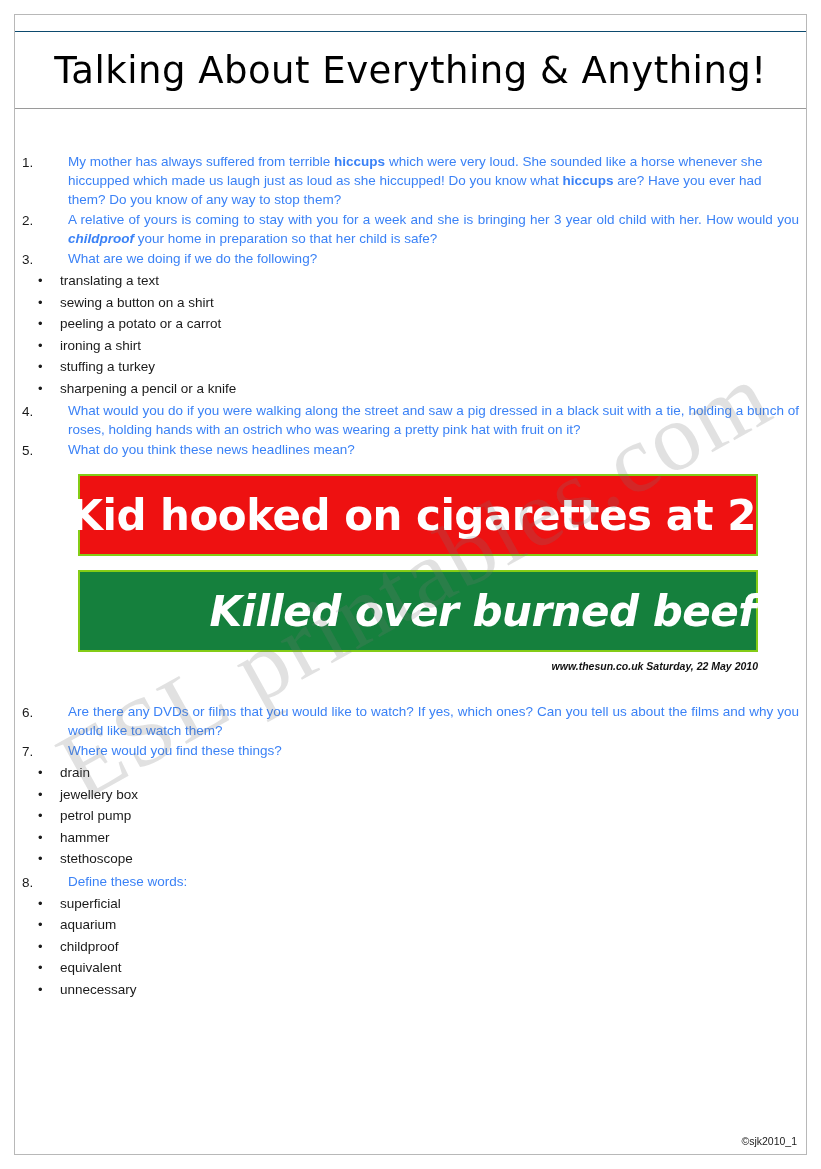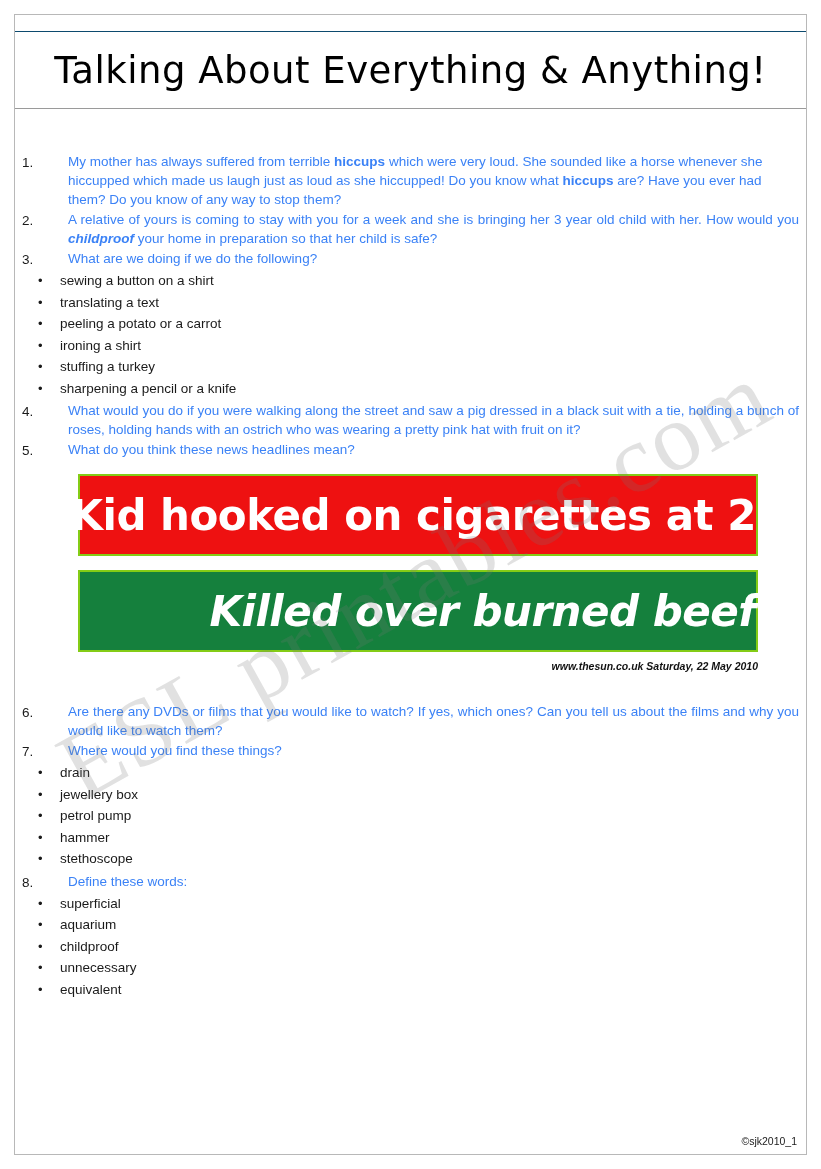--- a/index.html
+++ b/index.html
@@ -192,22 +192,22 @@
         </div>
         <div class="item">
           <div class="item-num">2.</div>
           <div class="item-body justified"><span>A relative of yours is coming to stay with you for a week and she is bringing her 3 year old child with her. How would you </span><i class="b">childproof</i><span> your home in preparation so that her child is safe?</span></div>
         </div>
         <div class="item">
           <div class="item-num">3.</div>
           <div class="item-body"><span>What are we doing if we do the following?</span></div>
         </div>
         <ul class="bullets bullets-indent">
+          <li>translating a text</li>
           <li>sewing a button on a shirt</li>
-          <li>translating a text</li>
           <li>peeling a potato or a carrot</li>
           <li>ironing a shirt</li>
           <li>stuffing a turkey</li>
           <li>sharpening a pencil or a knife</li>
         </ul>
         <div class="item">
           <div class="item-num">4.</div>
           <div class="item-body justified"><span>What would you do if you were walking along the street and saw a pig dressed in a black suit with a tie, holding a bunch of roses, holding hands with an ostrich who was wearing a pretty pink hat with fruit on it?</span></div>
         </div>
         <div class="item">
@@ -244,22 +244,22 @@
           <li>stethoscope</li>
         </ul>
         <div class="item">
           <div class="item-num">8.</div>
           <div class="item-body"><span>Define these words:</span></div>
         </div>
         <ul class="bullets bullets-indent">
           <li>superficial</li>
           <li>aquarium</li>
           <li>childproof</li>
+          <li>equivalent</li>
           <li>unnecessary</li>
-          <li>equivalent</li>
         </ul>
       </div>
   </div>
 
   <div class="watermark">
     <span>ESL printables.com</span>
   </div>
 
   <div class="copyright">©sjk2010_1</div>
 </div>

